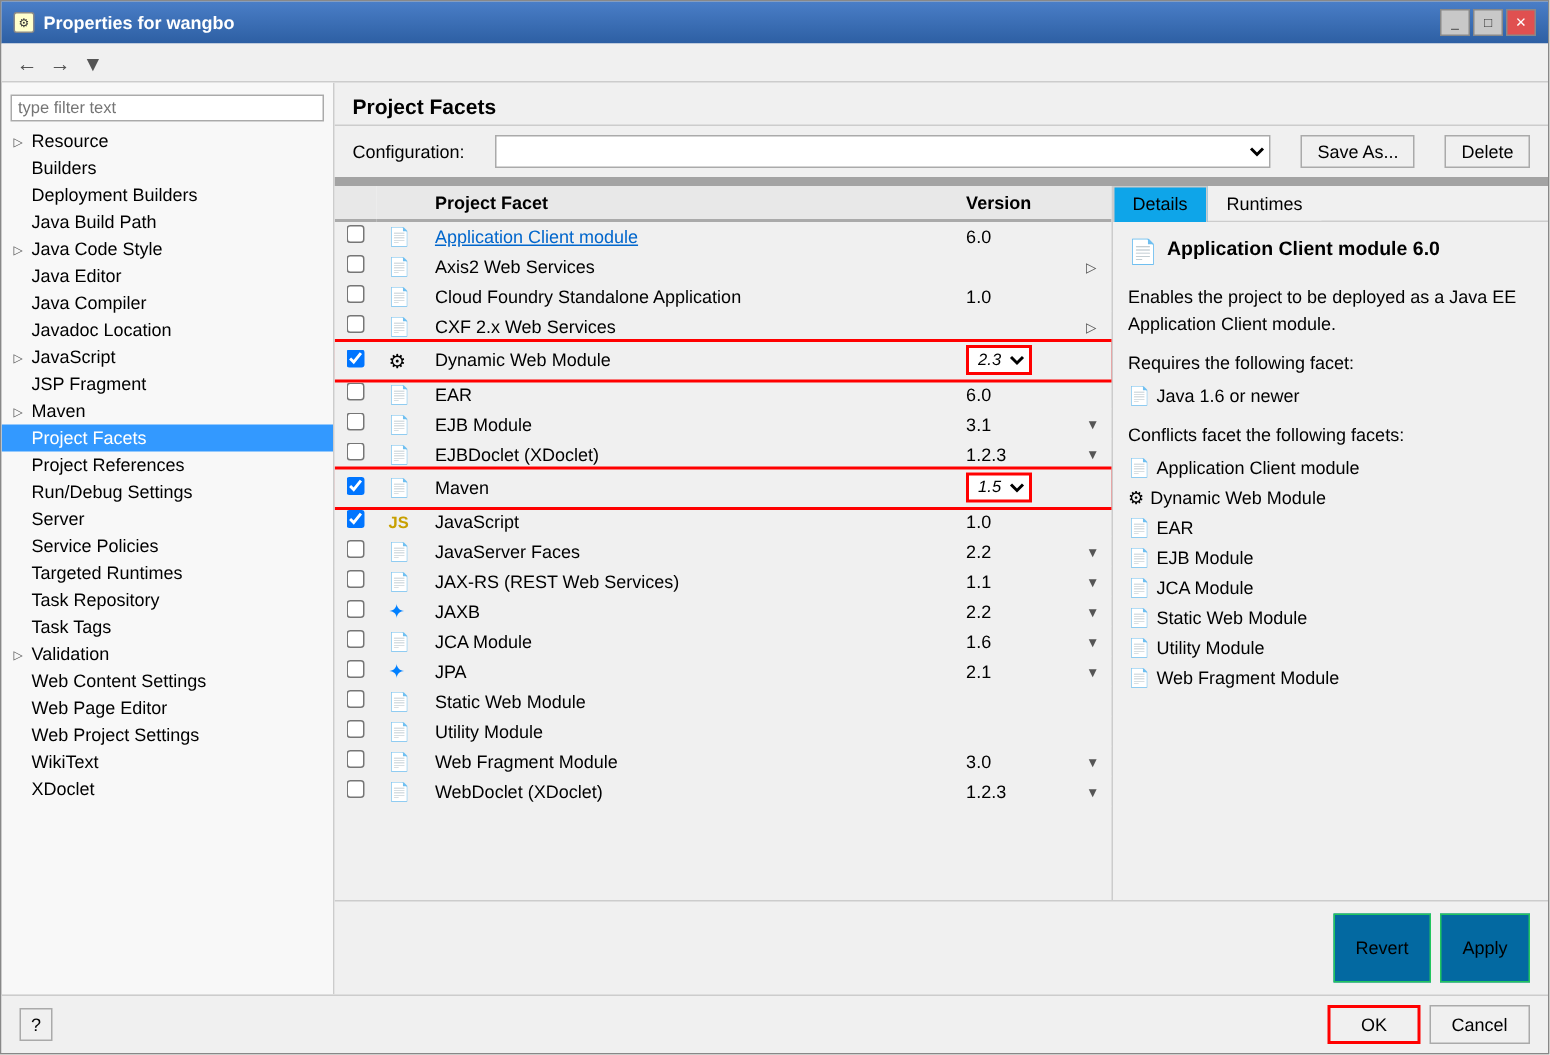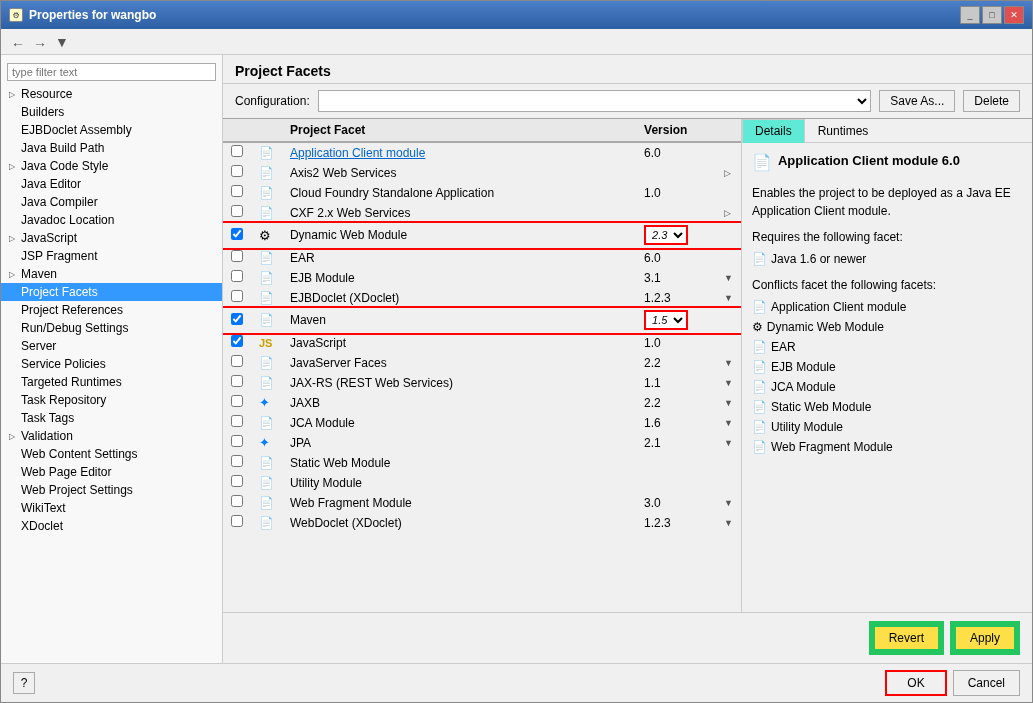--- a/index.html
+++ b/index.html
@@ -43,22 +43,22 @@
 
     .right-panel { flex: 1; display: flex; flex-direction: column; overflow: hidden; }
 
     .project-facets-header {
       padding: 8px 12px 4px 12px;
       font-size: 14px; font-weight: bold;
       border-bottom: 1px solid #ccc;
     }
 
     .config-row {
-      display: flex; align-items: center; gap: 8px;
-      padding: 6px 12px; border-bottom: 1px solid #a3a3a3;
+      display: flex; align-items: center; gap: 20px;
+      padding: 6px 12px; border-bottom: 6px solid #a3a3a3;
     }
     .config-label { font-size: 12px; }
     .config-dropdown {
       flex: 1; padding: 2px 4px; border: 1px solid #aaa;
       font-size: 12px; background: white;
     }
     .config-btn {
       padding: 3px 10px; border: 1px solid #aaa; background: #f0f0f0;
       cursor: pointer; font-size: 12px;
     }
@@ -82,34 +82,34 @@
     .version-highlighted { border: 2px solid red !important; font-style: italic; }
 
     .details-panel { width: 290px; display: flex; flex-direction: column; overflow-y: auto; }
     .details-tabs { display: flex; border-bottom: 1px solid #ccc; }
     .details-tab {
       padding: 4px 12px; font-size: 12px; cursor: pointer;
       border: 1px solid transparent; border-bottom: none;
       background: #f0f0f0;
     }
     .details-tab.active {
-      background: #5eead4; border-color: #ccc; border-bottom: none;
+      background: #0ea5e9; border-color: #ccc; border-bottom: none;
       margin-bottom: -1px; z-index: 1;
     }
     .details-content { padding: 10px; flex: 1; overflow-y: auto; }
     .details-title { font-weight: bold; font-size: 13px; margin-bottom: 8px; }
     .details-section { margin-bottom: 8px; font-size: 12px; line-height: 1.5; }
     .details-item { display: flex; align-items: flex-start; gap: 4px; font-size: 12px; margin: 2px 0; }
 
     .bottom-bar {
       display: flex; justify-content: flex-end; gap: 6px;
       padding: 8px 12px; border-top: 1px solid #ccc; background: #f0f0f0;
     }
     .bottom-btn {
-      padding: 4px 14px; border: 6px solid #22c55e; background: #fde047;
+      padding: 15px 14px; border: 1px solid #22c55e; background: #0369a1;
       cursor: pointer; font-size: 12px;
     }
 
     .dialog-bottom {
       display: flex; justify-content: space-between; align-items: center;
       padding: 6px 12px; border-top: 1px solid #ccc; background: #f0f0f0; flex-shrink: 0;
     }
     .dialog-bottom-right { display: flex; gap: 6px; }
     .ok-btn { padding: 4px 20px; border: 2px solid red; background: #f0f0f0; cursor: pointer; font-size: 12px; }
     .cancel-btn { padding: 4px 14px; border: 1px solid #aaa; background: #f0f0f0; cursor: pointer; font-size: 12px; }
@@ -148,21 +148,21 @@
       <div class="tree-item">
         <span class="expand-icon">▷</span>
         <span>Resource</span>
       </div>
       <div class="tree-item">
         <span class="expand-icon"> </span>
         <span>Builders</span>
       </div>
       <div class="tree-item">
         <span class="expand-icon"> </span>
-        <span>EJBDoclet Assembly</span>
+        <span>Deployment Builders</span>
       </div>
       <div class="tree-item">
         <span class="expand-icon"> </span>
         <span>Java Build Path</span>
       </div>
       <div class="tree-item">
         <span class="expand-icon">▷</span>
         <span>Java Code Style</span>
       </div>
       <div class="tree-item">

